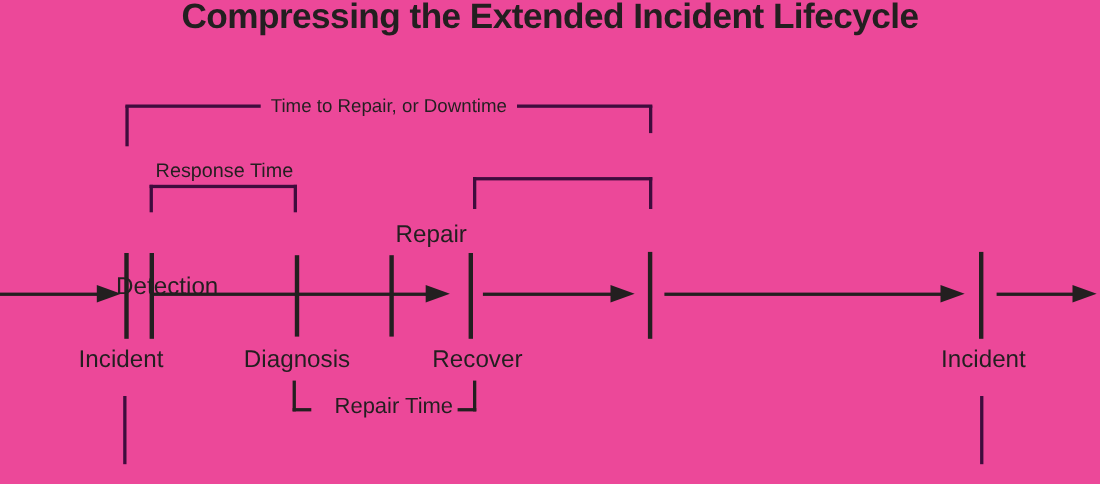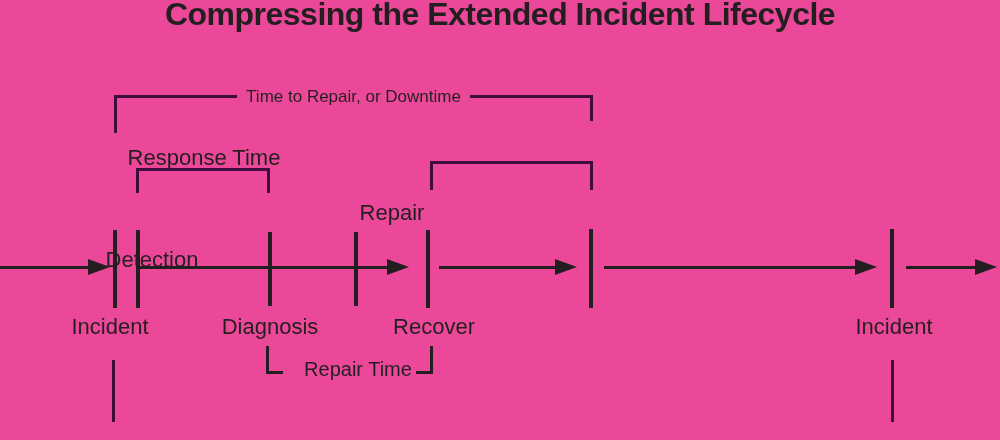--- a/index.html
+++ b/index.html
@@ -30,21 +30,21 @@
     border-left:22px solid var(--ink);
   }
   .tick{position:absolute;width:4px;background:var(--ink);}
   
   .evlabel{
     position:absolute;transform:translateX(-50%);
     font-size:22px;white-space:nowrap;
   }
   .spanlabel{
     position:absolute;transform:translateX(-50%);
-    font-size:22px;white-space:nowrap;
+    font-size:18px;white-space:nowrap;
   }
   
   .pbar{position:absolute;height:3px;background:var(--purple);}
   .pleg{position:absolute;width:3px;background:var(--purple);}
   
   .labelbar{
     position:absolute;display:flex;align-items:center;
     white-space:nowrap;
   }
   .labelbar .seg{flex:1;height:3px;background:var(--purple);}

